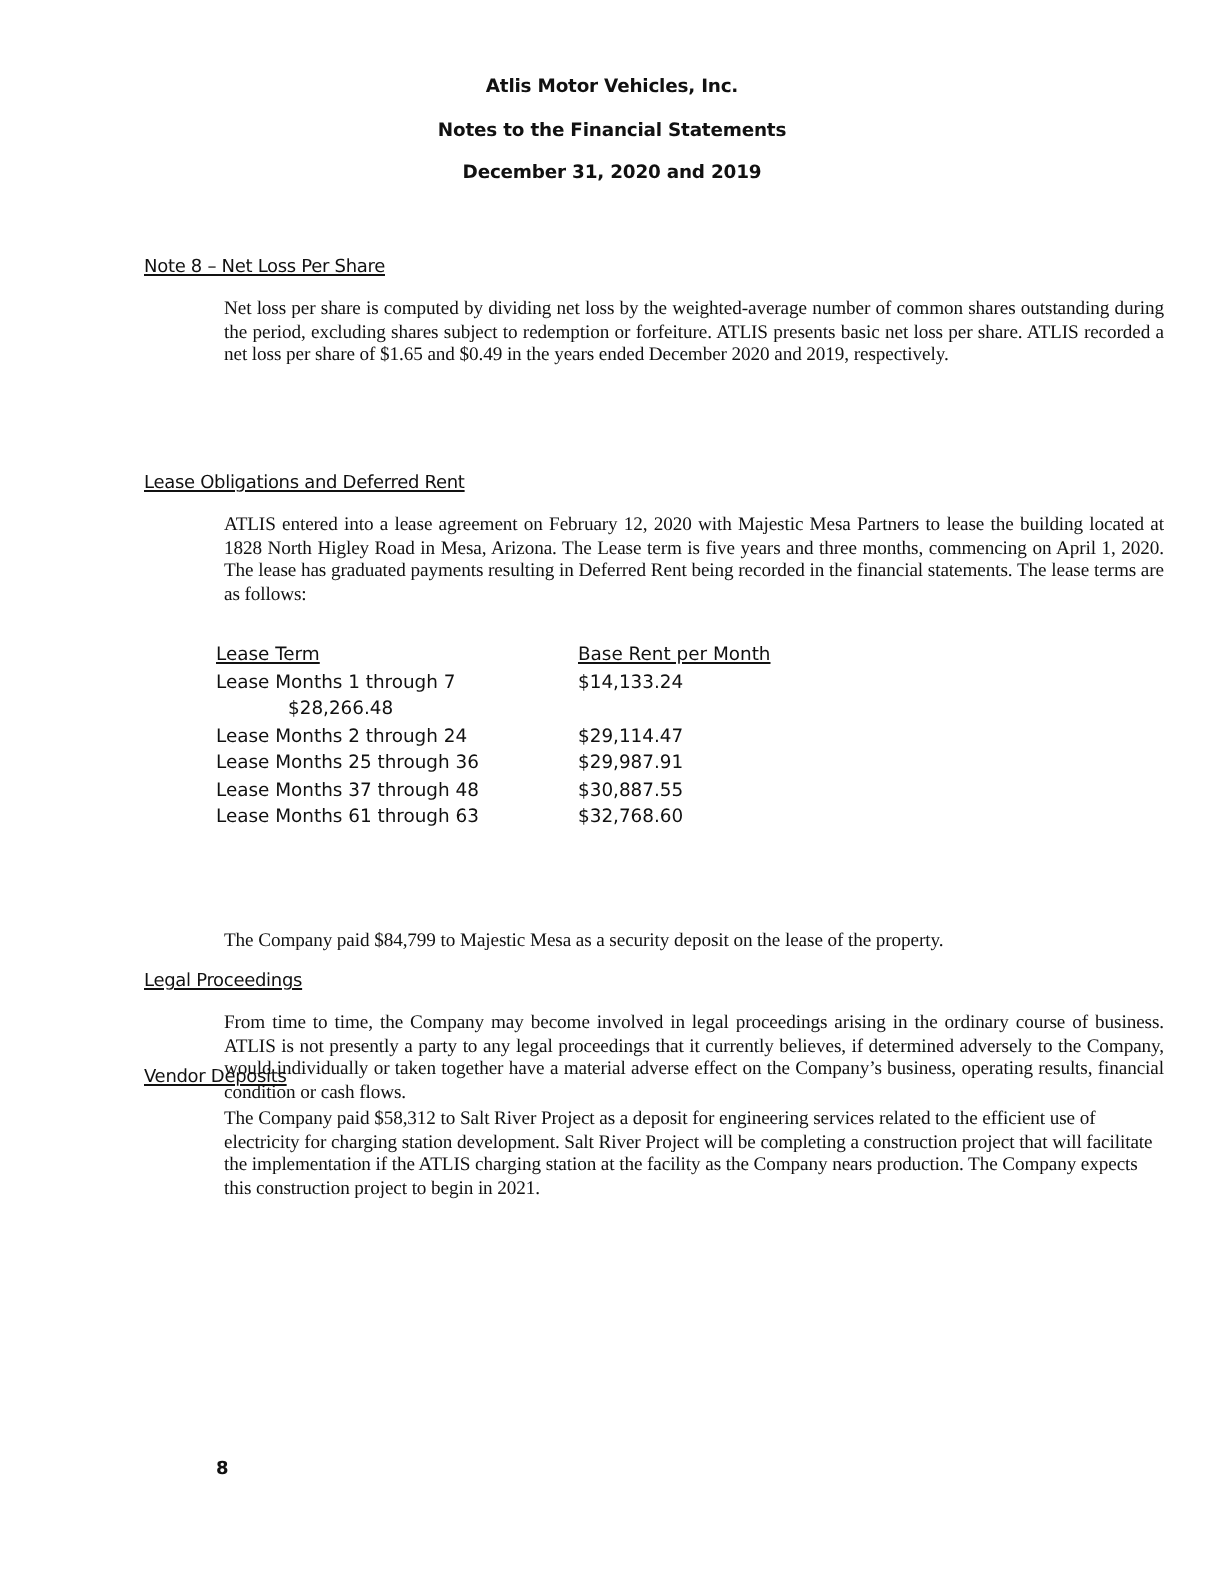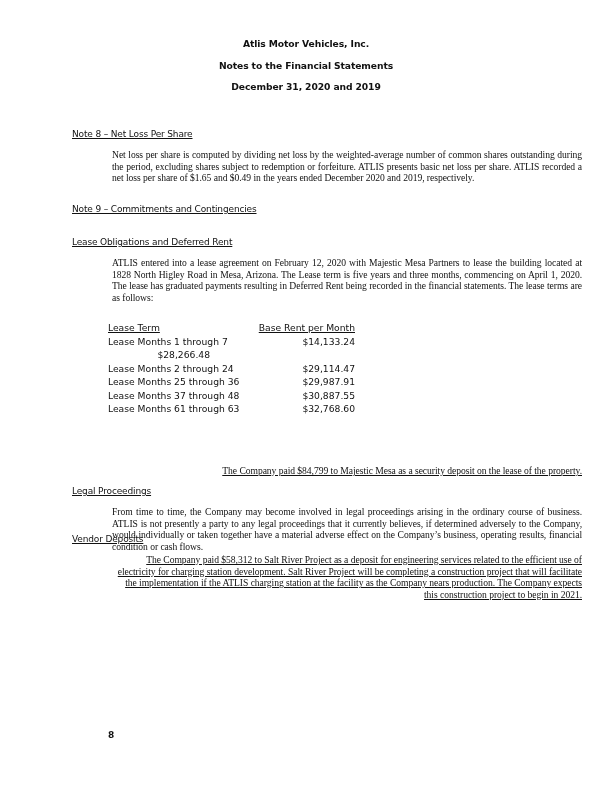--- a/index.html
+++ b/index.html
@@ -4,41 +4,40 @@
 <style>
   html, body { margin: 0; padding: 0; background: #ffffff; }
   body { width: 612px; height: 792px; position: relative; overflow: hidden; color: #111; }
   .page { position: absolute; left: 0; top: 0; width: 612px; height: 792px; background: #fff; border-radius: 14px; }
   .hdr { position: absolute; left: 0; width: 612px; text-align: center;
          font-family: "DejaVu Sans", sans-serif; font-weight: bold; font-size: 9.2px; letter-spacing: -0.1px; }
   .h-sec { position: absolute; left: 72px; font-family: "DejaVu Sans", sans-serif; font-weight: normal;
            font-size: 9px; text-decoration: underline; letter-spacing: -0.15px; }
   .para { position: absolute; left: 72px; width: 470px; font-family: "Liberation Serif", serif;
           font-size: 9.6px; line-height: 11.6px; text-align: justify; letter-spacing: -0.05px; margin-left: 40px; }
-  .para.left { text-align: right; text-decoration: underline; }
+  .para.left { text-align: left; }
   .lease { position: absolute; left: 108px; top: 322px; font-family: "DejaVu Sans", sans-serif; font-size: 9.2px; }
   .lease .row { height: 13.5px; display: flex; }
   .lease .term { width: 145px; }
-  .lease .rent { width: 102px; text-align: right; }
+  .lease .rent { width: 102px; text-align: left; margin-left: 36px; }
   .lease .hd span { text-decoration: underline; }
   .pagenum { position: absolute; left: 108px; top: 730px; font-family: "DejaVu Sans", sans-serif;
              font-weight: bold; font-size: 9px; }
 </style>
 </head>
 <body>
 
 <div class="page">
   <div class="hdr" style="top:38px">Atlis Motor Vehicles, Inc.</div>
   <div class="hdr" style="top:60px">Notes to the Financial Statements</div>
   <div class="hdr" style="top:81px">December 31, 2020 and  2019</div>
 
   <div class="h-sec" style="top:129px">Note 8 – Net Loss Per Share</div>
   <div class="para" style="top:149px">Net loss per share is computed by dividing net loss by the weighted-average number of common shares outstanding during the period, excluding shares subject to redemption or forfeiture.  ATLIS presents basic net loss per share. ATLIS recorded a net loss per share of $1.65 and $0.49 in the years ended December 2020 and 2019, respectively.</div>
 
-  <div class="h-sec" style="top:204px">Note 9 – Commitments and Contingencies</div>
 
   <div class="h-sec" style="top:237px">Lease Obligations and Deferred Rent</div>
   <div class="para" style="top:257px">ATLIS entered into a lease agreement on February 12, 2020 with Majestic Mesa Partners to lease the building located at 1828 North Higley Road in Mesa, Arizona.  The Lease term is five years and three months, commencing on April 1, 2020.  The lease has graduated payments resulting in Deferred Rent being recorded in the financial statements.  The lease terms are as follows:</div>
 
   <div class="lease">
     <div class="row hd">
       <div class="term"><span>Lease Term</span></div>
       <div class="rent"><span>Base Rent per Month</span></div>
     </div>
     <div class="row">

